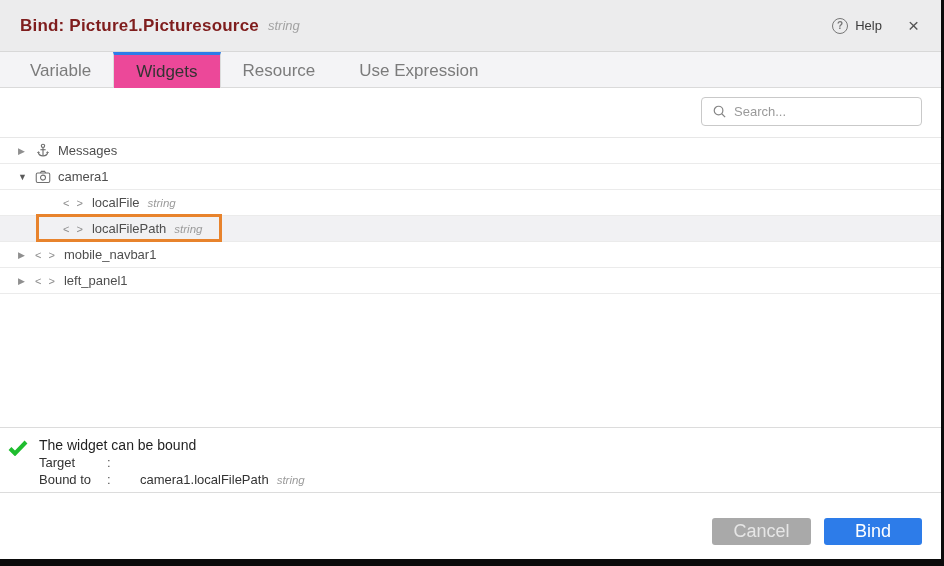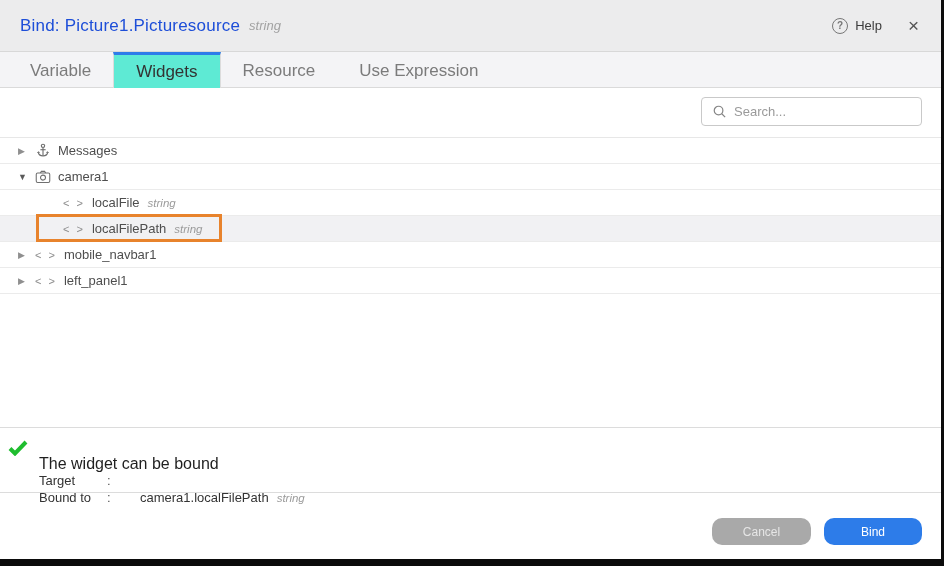--- a/index.html
+++ b/index.html
@@ -4,37 +4,37 @@
 <style>
   * { margin:0; padding:0; box-sizing:border-box; }
   body { font-family:"Liberation Sans", sans-serif; background:#444; }
   .screen { position:relative; width:944px; height:566px; background:#0b0b0b; overflow:hidden; }
   .dialog { position:absolute; left:0; top:0; width:941px; height:559px; background:#fff; overflow:hidden; }
 
   
   .titlebar { position:absolute; left:0; top:0; width:100%; height:52px;
               background:#ececed; border-bottom:1px solid #d8d8d8;
               display:flex; align-items:center; padding:0 18px 0 20px; }
-  .title { font-size:17px; font-weight:400; color:#1d4ed8; letter-spacing:.2px; }
+  .title { font-size:17px; font-weight:700; color:#7f1d1d; letter-spacing:.2px; }
   .title-type { font-size:13px; font-style:italic; color:#a2a2a2; margin-left:9px; }
   .titlebar-right { margin-left:auto; display:flex; align-items:center; gap:22px; }
   .help { display:flex; align-items:center; gap:7px; cursor:pointer; }
   .help-circle { width:16px; height:16px; border:1.4px solid #777; border-radius:50%;
                  display:flex; align-items:center; justify-content:center;
                  font-size:10px; color:#777; font-weight:700; }
   .help-label { font-size:13px; color:#3c3c3c; }
   .close-x { font-size:19px; color:#555; line-height:1; cursor:pointer; padding:2px 4px; }
 
   
   .tabbar { position:absolute; left:0; top:52px; width:100%; height:36px;
             background:#f4f4f6; border-bottom:1px solid #dadada;
             display:flex; align-items:stretch; padding-left:8px; }
   .tab { display:flex; align-items:center; padding:0 22px; font-size:17px; color:#7b7b7b;
          cursor:pointer; border-top:3px solid transparent; position:relative; }
-  .tab.active { background:#5eead4; color:#333;
+  .tab.active { background:#ec4899; color:#333;
                 border-top:3px solid var(--accent, #2d7ce9);
                 border-left:1px solid #dcdcdc; border-right:1px solid #dcdcdc;
                 margin-bottom:-1px; }
 
   
   .search-box { position:absolute; top:97px; right:19px; width:221px; height:29px;
                 background:#fff; border:1px solid #c9c9c9; border-radius:4px;
                 display:flex; align-items:center; padding:0 8px 0 10px; }
   .search-box svg { flex:0 0 auto; margin-right:7px; }
   .search-input { border:none; outline:none; flex:1; font-size:13px; color:#333;
@@ -57,30 +57,30 @@
 
   
   .annotation-box { position:absolute; left:36px; top:214px; width:186px; height:28px;
                     border:3px solid var(--annotation, #e8832c); z-index:6; pointer-events:none; }
 
   
   .status-divider-top { position:absolute; left:0; top:427px; width:100%; height:1px; background:#dcdcdc; }
   .status { position:absolute; left:8px; top:437px; display:flex; align-items:flex-start; }
   .status-check { margin-top:3px; }
   .status-text { margin-left:11px; }
-  .status-message { font-size:16px; color:#1f1f1f; line-height:17px;margin-top:18px; }
+  .status-message { font-size:14px; color:#1f1f1f; line-height:17px; }
   .status-grid { display:grid; grid-template-columns:68px 33px auto; font-size:13px; color:#333; }
   .status-grid > div { line-height:17px; }
   .status-sep { color:#555; }
   .status-value .type-tag { margin-left:8px; }
   .status-divider-bottom { position:absolute; left:0; top:492px; width:100%; height:1px; background:#dcdcdc; }
 
   
-  .btn { position:absolute; top:518px; height:27px; border:none; border-radius:10px;
-         font-size:12px; font-family:"Liberation Sans", sans-serif; cursor:pointer;
+  .btn { position:absolute; top:518px; height:27px; border:none; border-radius:3px;
+         font-size:18px; font-family:"Liberation Sans", sans-serif; cursor:pointer;
          display:flex; align-items:center; justify-content:center; }
   .btn-cancel { left:712px; width:99px; background:#a9a9a9; color:#e6e6e6; }
   .btn-bind   { left:824px; width:98px; background:var(--accent, #2d7ce9); color:#fff; }
 </style>
 </head>
 <body>
 
 <div class="screen">
   <div class="dialog">
 

